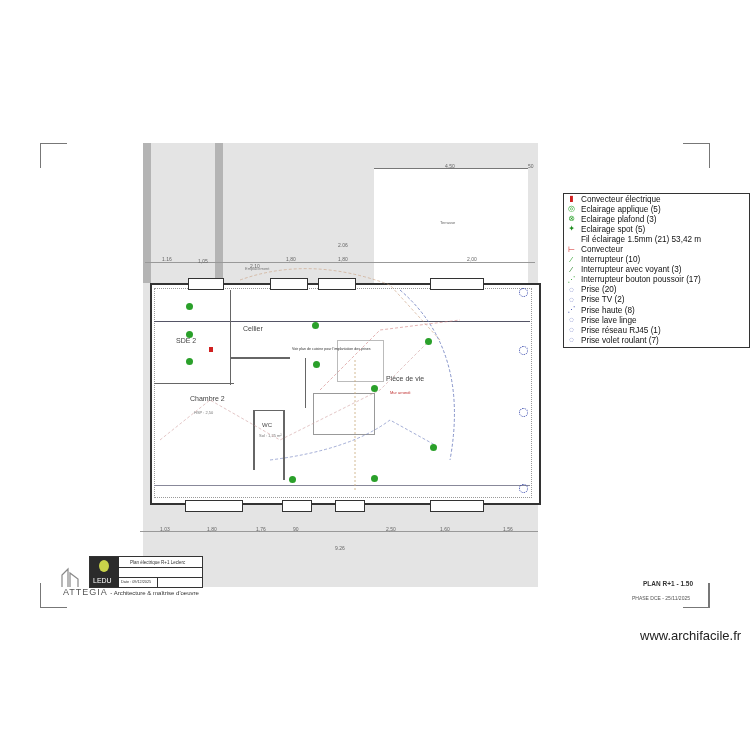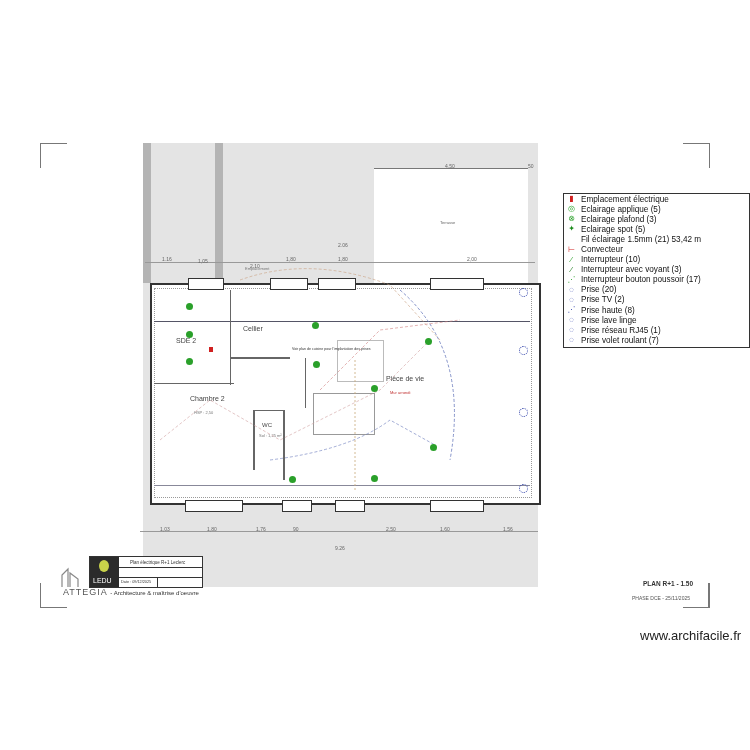--- a/index.html
+++ b/index.html
@@ -123,21 +123,21 @@
 <div class="dim" style="left:256px;top:526px;">1,76</div>
 <div class="dim" style="left:293px;top:526px;">90</div>
 <div class="dim" style="left:386px;top:526px;">2,50</div>
 <div class="dim" style="left:440px;top:526px;">1,60</div>
 <div class="dim" style="left:503px;top:526px;">1,56</div>
 <div class="dim" style="left:335px;top:545px;">9.26</div>
 
 <div class="legend" id="legend">
     <div class="row">
       <span class="ic" style="color: rgb(208, 32, 32);">▮</span>
-      <span>Emplacement électrique</span>
+      <span>Convecteur électrique</span>
     </div>
     <div class="row">
       <span class="ic" style="color: rgb(42, 160, 42);">◎</span>
       <span>Eclairage applique (5)</span>
     </div>
     <div class="row">
       <span class="ic" style="color: rgb(42, 160, 42);">⊗</span>
       <span>Eclairage plafond (3)</span>
     </div>
     <div class="row">

